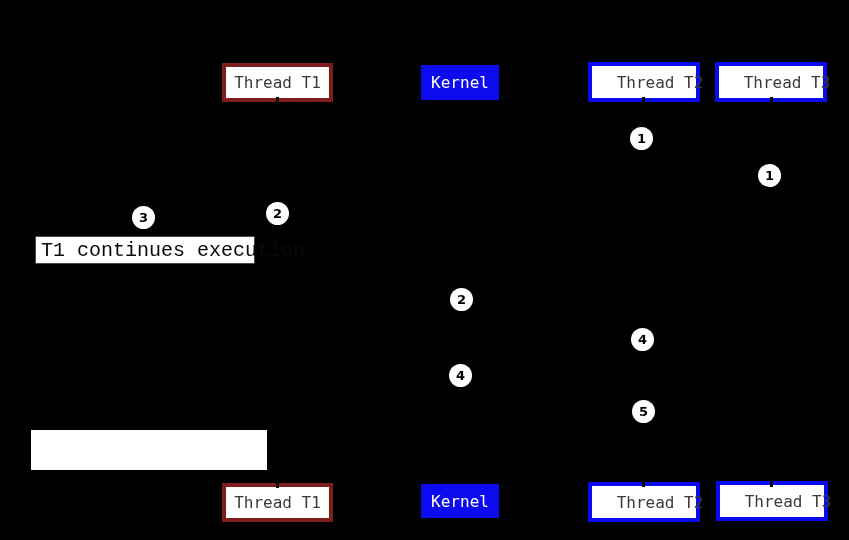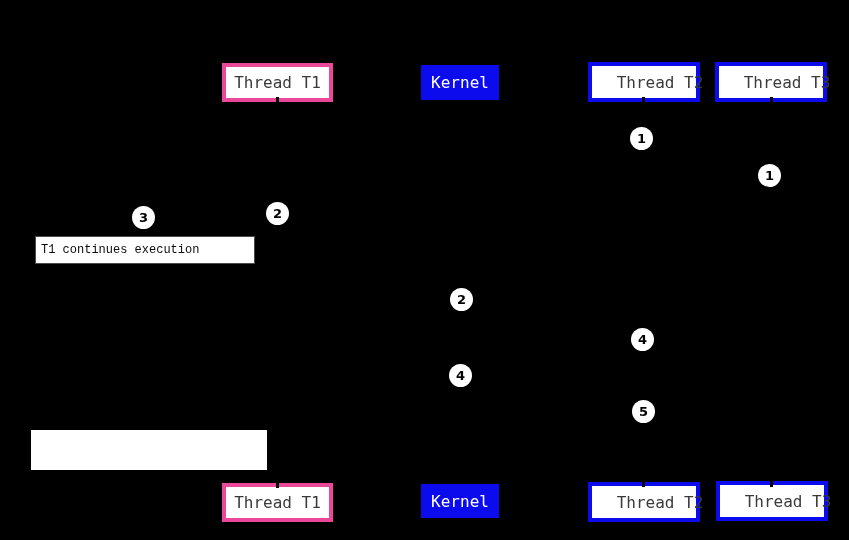--- a/index.html
+++ b/index.html
@@ -4,35 +4,35 @@
 <style>
   html,body{margin:0;padding:0;background:#000;}
   .stage{
     position:relative;width:849px;height:540px;background:#000000;
     overflow:hidden;font-family:"DejaVu Sans Mono",monospace;
   }
   .pbox{
     position:absolute;box-sizing:border-box;background:#ffffff;
     display:flex;align-items:center;justify-content:center;z-index:2;
   }
-  .pbox.red{border:4px solid #ec4899;}
+  .pbox.red{border:4px solid #7f1d1d;}
   .pbox.blue{border:4px solid #0b0bee;padding-left:32px;}
   .pbox.kernel{background:#0b0bee;border:none;}
   .pbox-label{font-size:16px;color:#3a3a3a;white-space:nowrap;}
   .kernel .pbox-label{color:#ffffff;}
   .marker{
     position:absolute;width:23px;height:23px;border-radius:50%;
     background:#ffffff;display:flex;align-items:center;justify-content:center;z-index:5;
   }
   .marker span{font-family:"DejaVu Sans",sans-serif;font-weight:bold;font-size:13px;color:#000000;line-height:1;}
   .note{
     position:absolute;box-sizing:border-box;background:#ffffff;border:1px solid #4a4a4a;
     display:flex;align-items:center;padding-left:5px;z-index:3;
   }
-  .note span{font-family:"Liberation Mono",monospace;font-size:12px;color:#0a0a0a;white-space:nowrap;}
+  .note span{font-family:"Liberation Mono",monospace;font-size:20px;color:#0a0a0a;white-space:nowrap;}
   .blank{position:absolute;background:#ffffff;z-index:3;}
   .stub{position:absolute;width:3px;background:#000000;z-index:4;}
 </style>
 </head>
 <body>
 
 <div class="stage">
 
   <div class="pbox red" style="left:222px;top:63px;width:111px;height:39px">
     <span class="pbox-label">Thread T1</span>

